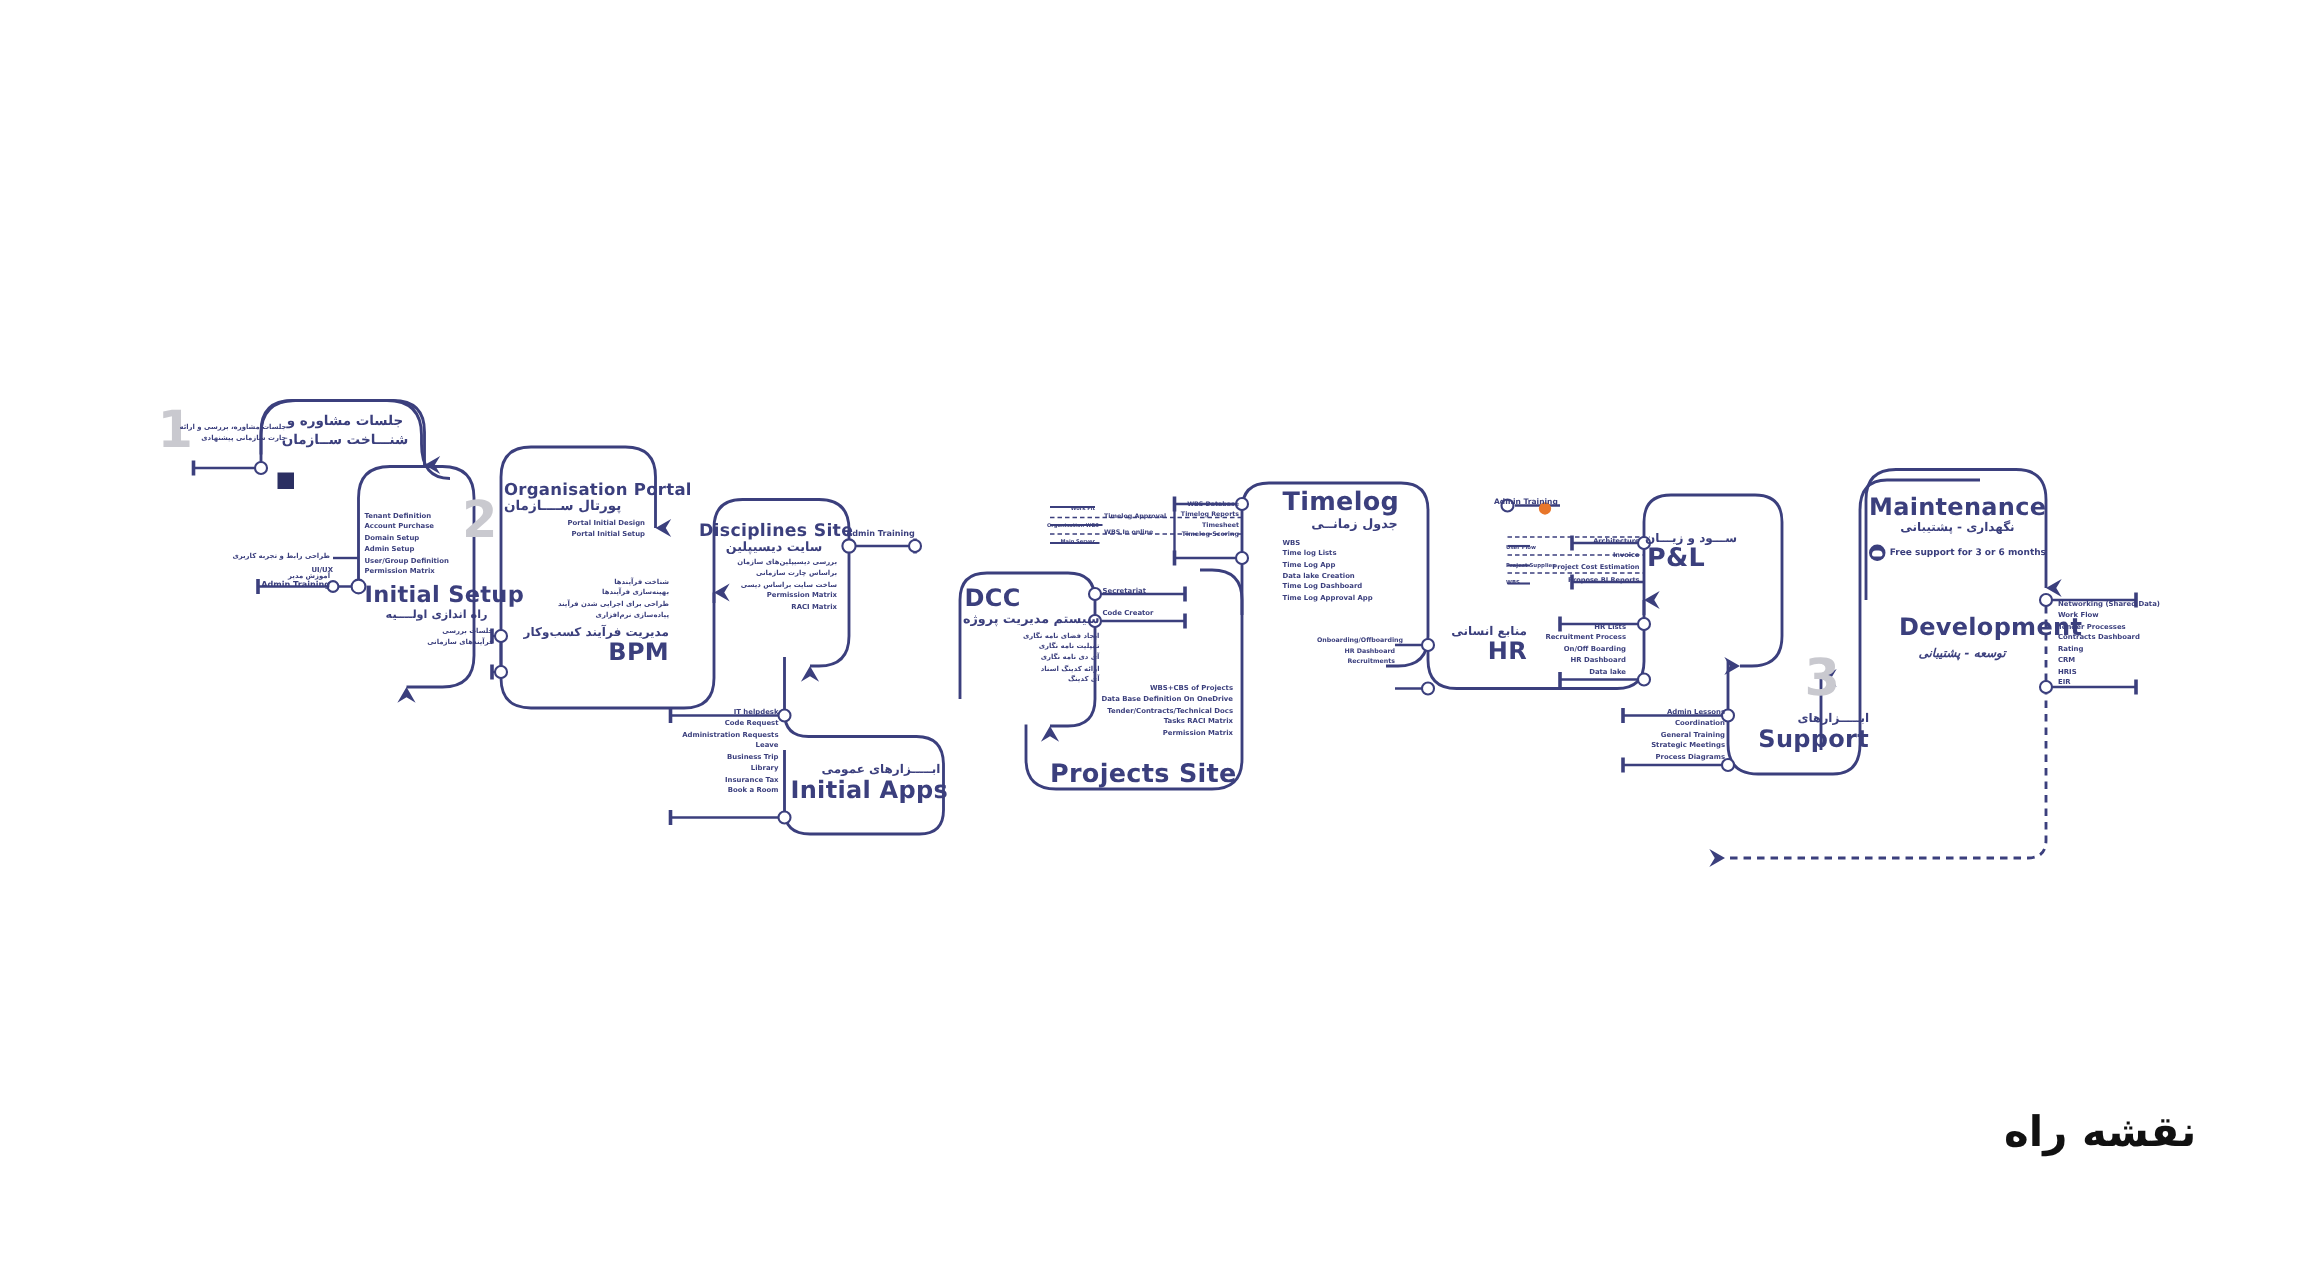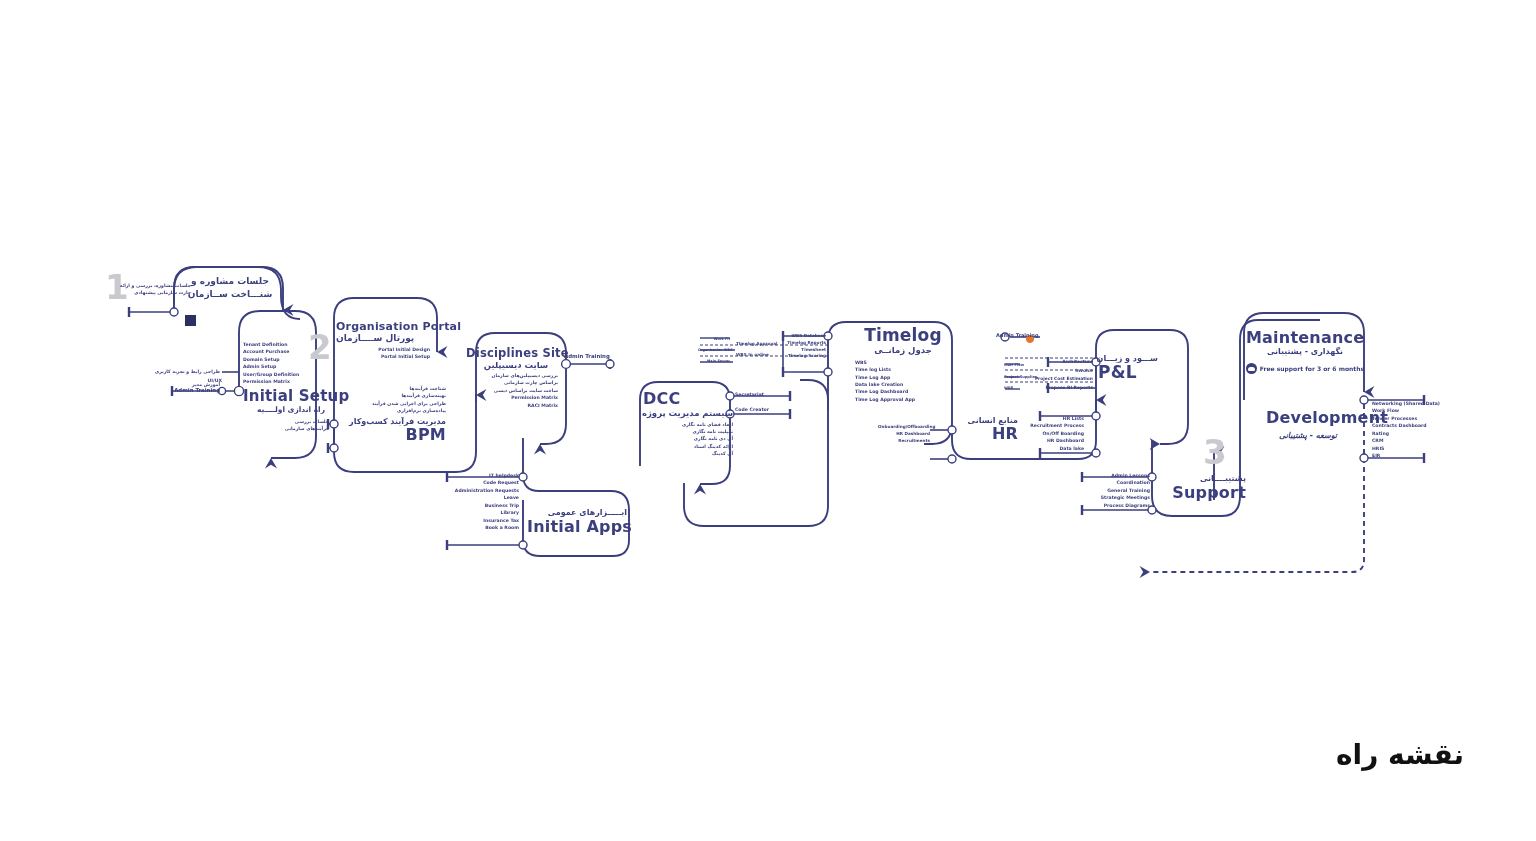--- a/index.html
+++ b/index.html
@@ -300,23 +300,33 @@
       <div>آی دی نامه نگاری</div>
       <div>ارائه کدینگ  اسناد</div>
       <div>آی کدینگ</div>
     </div>
   </div>
   <div class="abs bullets l" style="left:735px;top:391px;">
     <div>Secretariat</div>
     <div style="margin-top:8px;">Code Creator</div>
   </div>
 
+  <div class="abs" style="left:700px;top:456px;width:122px;">
+    <div class="bullets r">
+      <div>WBS+CBS of Projects</div>
+      <div>Data Base Definition On OneDrive</div>
+      <div>Tender/Contracts/Technical Docs</div>
+      <div>Tasks RACI Matrix</div>
+      <div>Permission Matrix</div>
+    </div>
+    <div class="ttl-en" style="font-size:17px;text-align:right;margin-top:13px;">Projects Site</div>
+  </div>
 
   <div class="abs" style="left:855px;top:326px;width:96px;">
-    <div class="ttl-en" style="font-size:17px;text-align:center;line-height:1.1;">Timelog</div>
+    <div class="ttl-en" style="font-size:17px;text-align:left;line-height:1.1;">Timelog</div>
     <div class="ttl-fa" style="font-size:8.5px;text-align:center;">جدول زمانــی</div>
     <div class="bullets l" style="margin-top:4px;">
       <div>WBS</div>
       <div>Time log Lists</div>
       <div>Time Log App</div>
       <div>Data lake Creation</div>
       <div>Time Log Dashboard</div>
       <div>Time Log Approval App</div>
     </div>
   </div>
@@ -364,21 +374,21 @@
   </div>
   <div class="abs bullets r" style="left:1018px;top:358px;width:75px;font-size:4.4px;line-height:1.95;">
     <div>Architecture</div>
     <div>Invoice</div>
     <div>Project Cost Estimation</div>
     <div>Propose BI Reports</div>
   </div>
   <div class="abs bullets l" style="left:996px;top:331px;font-size:5px;">Admin Training</div>
 
   <div class="abs" style="left:1150px;top:474px;width:96px;text-align:right;">
-    <div class="ttl-fa" style="font-size:8px;">پشتیبــــانی</div>
+    <div class="ttl-fa" style="font-size:8px;">ابـــــزارهای</div>
     <div class="ttl-en" style="font-size:16px;text-align:right;line-height:1.2;">Support</div>
   </div>
   <div class="abs bullets r" style="left:1082px;top:472px;width:68px;">
     <div>Admin Lessons</div>
     <div>Coordination</div>
     <div>General Training</div>
     <div>Strategic Meetings</div>
     <div>Process Diagrams</div>
   </div>
 

